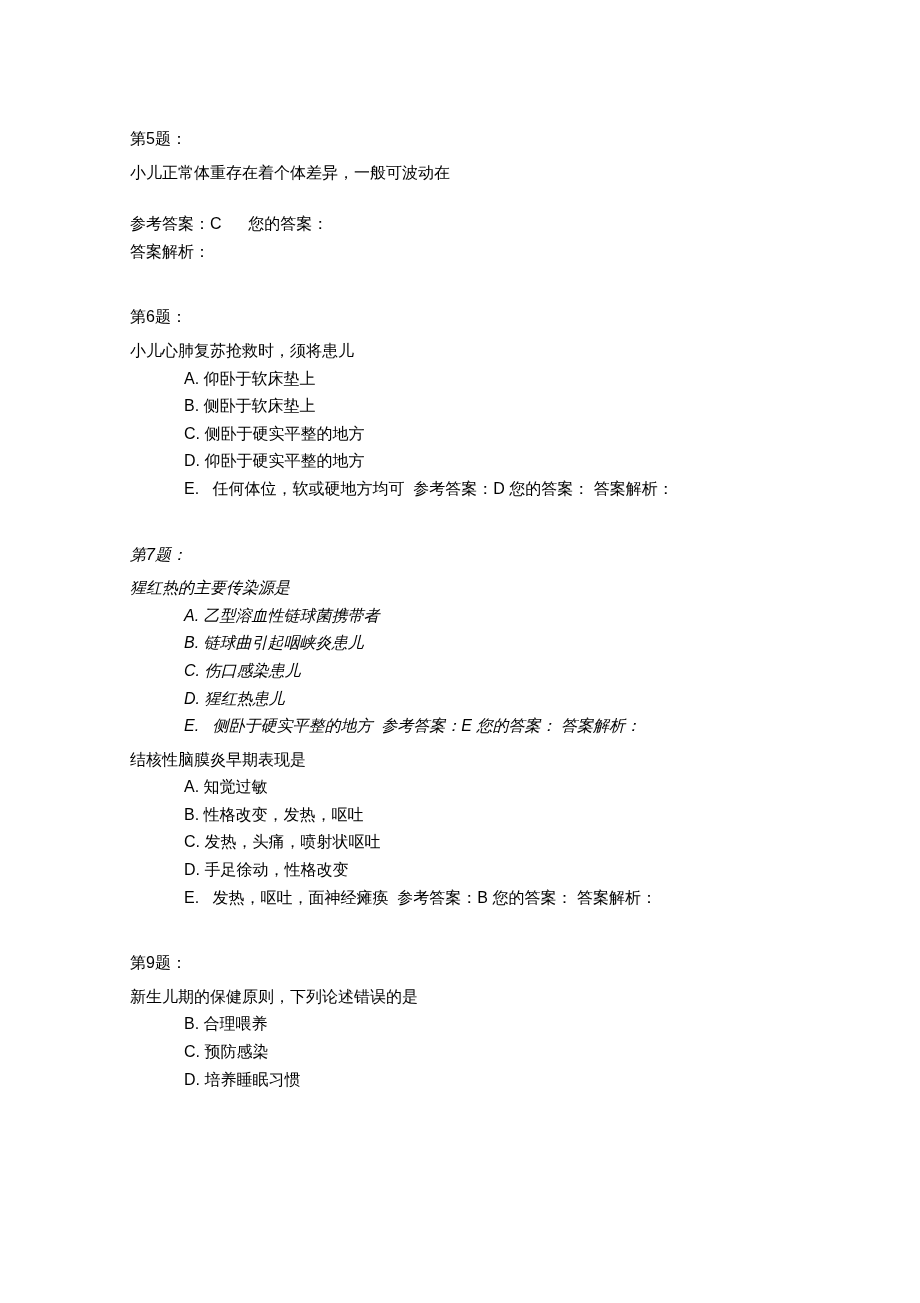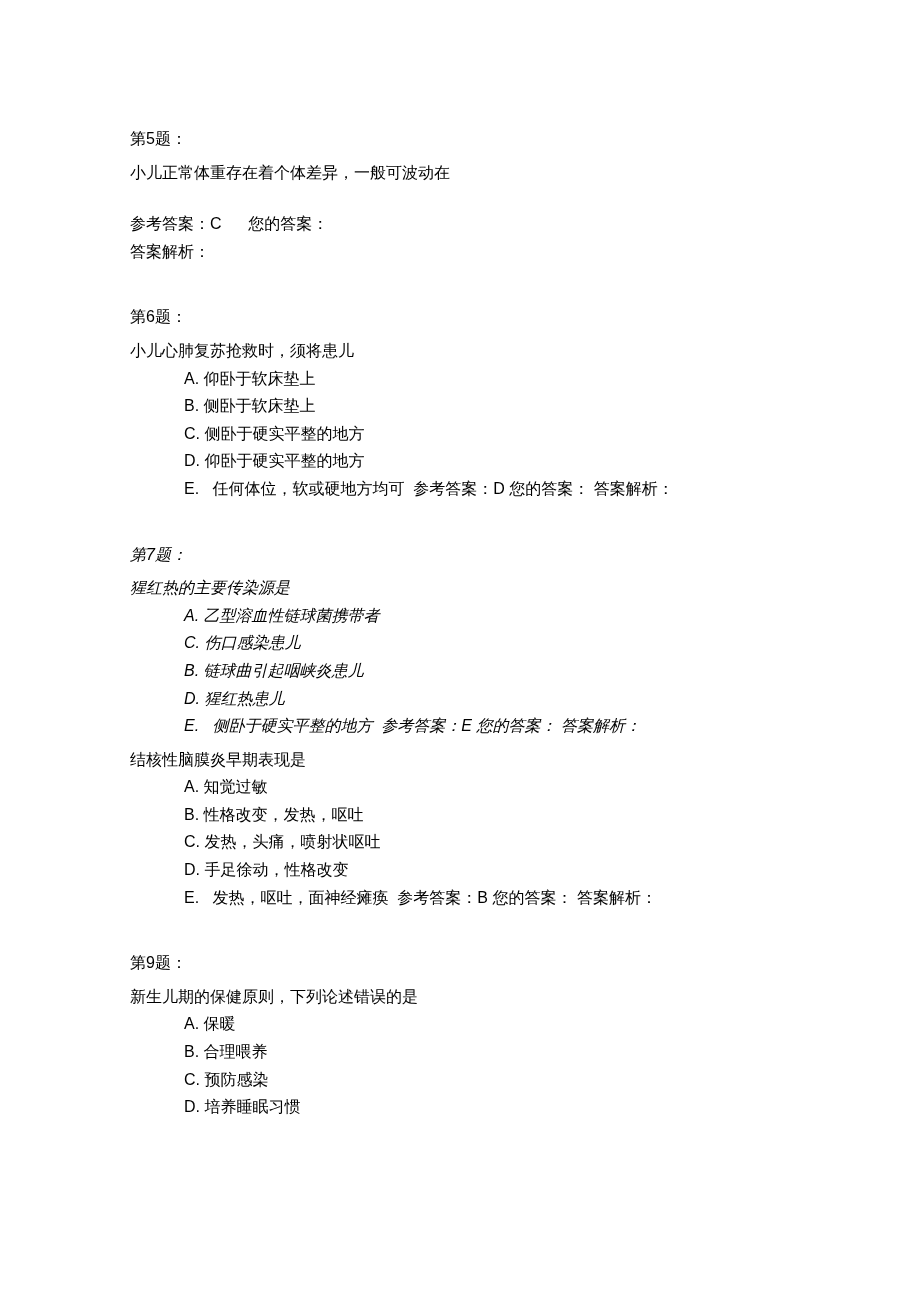--- a/index.html
+++ b/index.html
@@ -73,22 +73,22 @@
     </div>
   </div>
 
   <div class="gap-med"></div>
 
   <div class="qblock" style="margin-bottom:2px;font-style:italic;">
     <p class="qheader">第7题：</p>
     <p class="qstem">猩红热的主要传染源是</p>
     <div class="options">
       <p class="opt"><span>A</span>. <span>乙型溶血性链球菌携带者</span></p>
+      <p class="opt"><span>B</span>. <span>链球曲引起咽峡炎患儿</span></p>
       <p class="opt"><span>C</span>. <span>伤口感染患儿</span></p>
-      <p class="opt"><span>B</span>. <span>链球曲引起咽峡炎患儿</span></p>
       <p class="opt"><span>D</span>. <span>猩红热患儿</span></p>
       <p class="opt"><span>E</span>.&nbsp;&nbsp;&nbsp;<span>侧卧于硬实平整的地方</span>&nbsp;&nbsp;<span class="inline-ans">参考答案：</span><span>E</span> <span>您的答案：</span> <span>答案解析：</span></p>
     </div>
   </div>
 
   <div class="qblock">
     <p class="qstem">结核性脑膜炎早期表现是</p>
     <div class="options">
       <p class="opt"><span>A</span>. <span>知觉过敏</span></p>
       <p class="opt"><span>B</span>. <span>性格改变，发热，呕吐</span></p>
@@ -97,20 +97,19 @@
       <p class="opt"><span>E</span>.&nbsp;&nbsp;&nbsp;<span>发热，呕吐，面神经瘫痪</span>&nbsp;&nbsp;<span class="inline-ans">参考答案：</span><span>B</span> <span>您的答案：</span> <span>答案解析：</span></p>
     </div>
   </div>
 
   <div class="gap-med"></div>
 
   <div class="qblock">
     <p class="qheader">第9题：</p>
     <p class="qstem">新生儿期的保健原则，下列论述错误的是</p>
     <div class="options">
-      <p class="opt"><span>A</span>. <span>保暖</span></p>
       <p class="opt"><span>B</span>. <span>合理喂养</span></p>
       <p class="opt"><span>C</span>. <span>预防感染</span></p>
       <p class="opt"><span>D</span>. <span>培养睡眠习惯</span></p>
     </div>
   </div>
 
 </div>
 
 </body></html>

